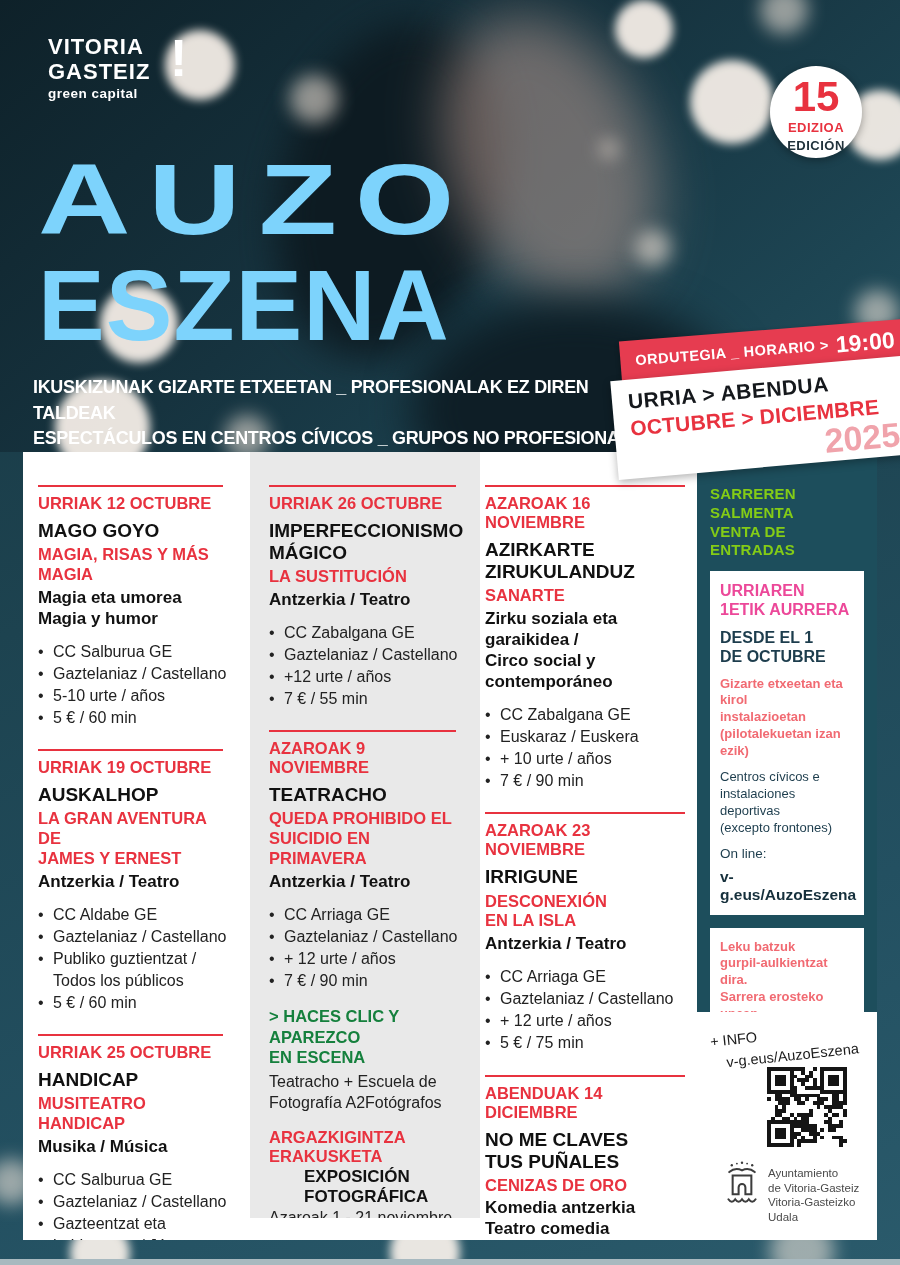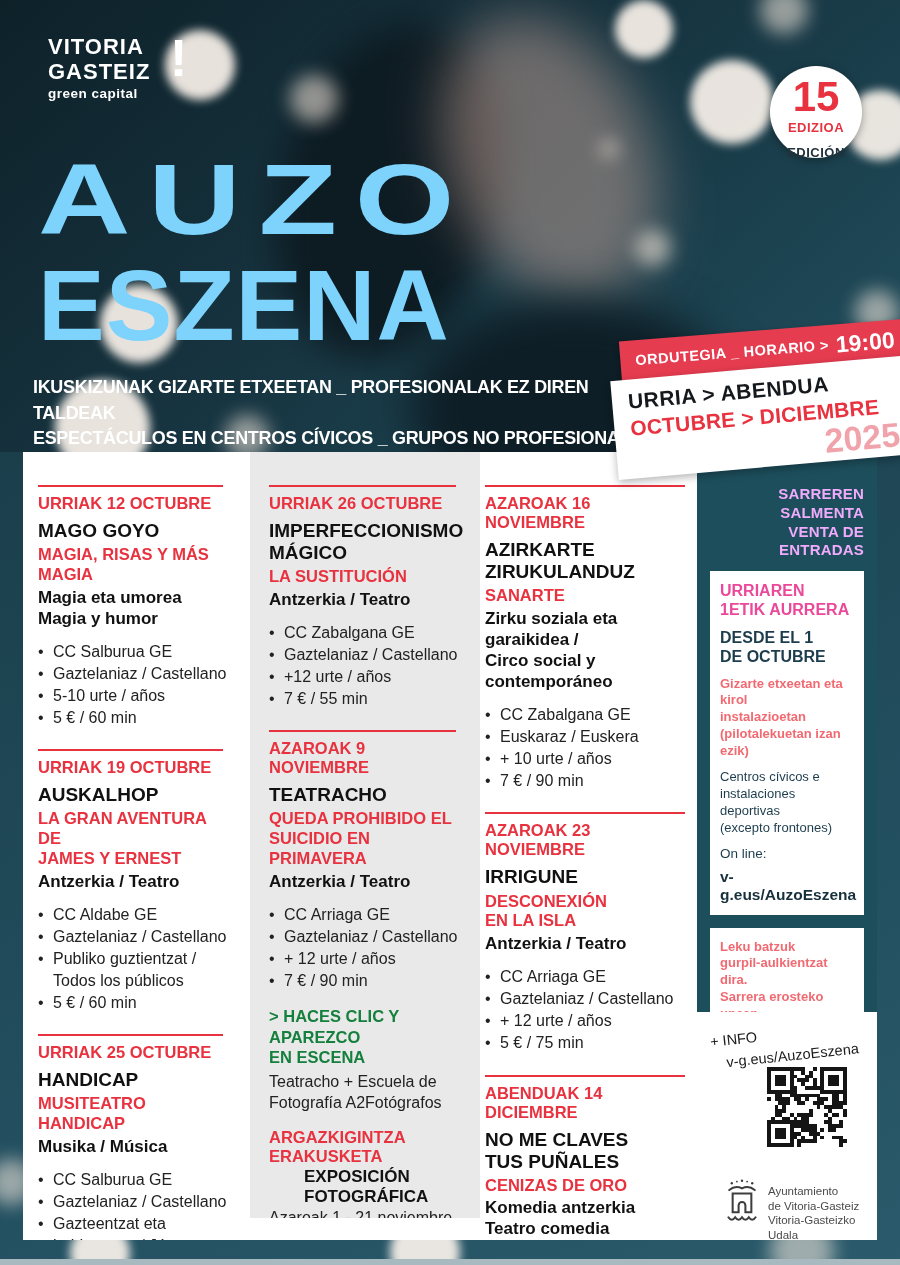--- a/index.html
+++ b/index.html
@@ -21,21 +21,21 @@
   .hero{position:absolute;left:0;top:0;width:900px;height:452px;z-index:3;}
   .vg-logo{position:absolute;left:48px;top:36px;color:#fff;line-height:1;}
   .vg-logo .l1,.vg-logo .l2{font-weight:bold;font-size:22px;letter-spacing:1px;}
   .vg-logo .l2{margin-top:3px;}
   .vg-logo .l3{font-weight:bold;font-size:13.5px;margin-top:4px;letter-spacing:.5px;}
   .vg-bang{position:absolute;left:122px;top:-4px;font-size:52px;font-weight:bold;}
   .badge{position:absolute;left:770px;top:66px;width:92px;height:92px;border-radius:50%;
     background:#fff;text-align:center;box-shadow:0 2px 8px rgba(0,0,0,.35);}
   .badge .num{font-size:42px;font-weight:bold;color:#e8323f;line-height:1;margin-top:10px;}
   .badge .b1{font-size:13px;font-weight:bold;color:#e8323f;letter-spacing:.5px;margin-top:2px;}
-  .badge .b2{font-size:13px;font-weight:bold;color:#22333c;letter-spacing:.5px;margin-top:10px;}
+  .badge .b2{font-size:13px;font-weight:bold;color:#22333c;letter-spacing:.5px;margin-top:3px;}
   .big-title{position:absolute;left:38px;top:150px;color:#7dd3fc;font-weight:bold;line-height:.98;}
   .big-title .t1{display:block;font-size:100px;letter-spacing:14px;transform:scaleX(1.28);transform-origin:left;}
   .big-title .t2{display:block;font-size:100px;letter-spacing:1px;margin-top:8px;}
   .subtitle{position:absolute;left:33px;top:374px;width:640px;color:#fff;font-weight:bold;
     font-size:18.5px;line-height:1.38;letter-spacing:-.3px;transform:scaleX(.97);transform-origin:left;}
   .ribbon-red{position:absolute;right:-10px;top:330px;width:290px;height:40px;background:#e63c50;
     transform:rotate(-4.5deg);display:flex;align-items:center;justify-content:center;gap:7px;
     color:#fff;box-shadow:0 2px 5px rgba(0,0,0,.3);}
   .ribbon-red .lab{font-size:14.5px;font-weight:bold;letter-spacing:.5px;}
   .ribbon-red .time{font-size:23px;font-weight:bold;}
@@ -63,21 +63,21 @@
   .promo-title{font-weight:bold;color:#15803d;font-size:16.5px;line-height:1.25;white-space:pre-line;margin-top:6px;}
   .promo-text{color:#222;font-size:16px;line-height:1.3;white-space:pre-line;margin-top:4px;}
   .expo{margin-top:14px;}
   .expo-eu{color:#e8323f;font-weight:bold;font-size:16.5px;}
   .expo-es{color:#111;font-weight:bold;font-size:17px;margin-top:1px;margin-left:35px;}
   .plain{color:#222;font-size:16px;margin-top:2px;}
 
   
   .sidebar{position:absolute;left:674px;top:0;width:180px;height:560px;background:#1d4e5c;
     padding:33px 13px 0 13px;}
-  .sb-title{color:#f0abfc;font-weight:bold;font-size:15px;line-height:1.25;white-space:pre-line;letter-spacing:.2px;text-align:right;}
+  .sb-title{color:#84cc16;font-weight:bold;font-size:15px;line-height:1.25;white-space:pre-line;letter-spacing:.2px;}
   .sb-box{background:#fff;margin-top:11px;padding:11px 10px;}
   .sb-eu{color:#ec4899;font-weight:bold;font-size:16px;line-height:1.18;white-space:pre-line;}
   .sb-es{color:#1d3d4d;font-weight:bold;font-size:16px;line-height:1.18;white-space:pre-line;margin-top:9px;}
   .sb-p-red{color:#f16a72;font-size:13px;line-height:1.3;white-space:pre-line;margin-top:9px;font-weight:bold;}
   .sb-p{color:#1d3d4d;font-size:13px;line-height:1.3;white-space:pre-line;margin-top:9px;}
   .sb-online{color:#1d3d4d;font-size:13.5px;margin-top:9px;}
   .sb-url{color:#16303c;font-weight:bold;font-size:15.5px;margin-top:7px;cursor:pointer;}
   .acc-row{margin-top:8px;overflow:hidden;}
   .acc-icon{float:left;width:52px;height:52px;background:#e8505c;border-radius:4px;margin:2px 8px 4px 0;
     display:flex;align-items:center;justify-content:center;color:#fff;font-size:36px;
@@ -85,21 +85,21 @@
   .acc-text{color:#1d3d4d;font-size:12.5px;line-height:1.28;}
 
   
   .footerbox{position:absolute;left:674px;top:560px;width:180px;height:228px;background:#fff;}
   .info-rot{position:absolute;left:14px;top:12px;transform:rotate(-6deg);color:#1b1b1b;
     font-size:14.5px;line-height:1.5;}
   .info-rot .i2{margin-left:14px;cursor:pointer;}
   .qr{position:absolute;left:70px;top:55px;width:80px;height:80px;background:#fff;
     display:grid;grid-template-columns:repeat(21,1fr);grid-template-rows:repeat(21,1fr);}
   .qr div.q{background:#151515;}
-  .council{position:absolute;left:28px;top:164px;display:flex;gap:9px;align-items:flex-start;}
+  .council{position:absolute;left:28px;top:146px;display:flex;gap:9px;align-items:flex-start;}
   .council-text{color:#4a4a4a;font-size:11.5px;line-height:1.28;white-space:pre-line;margin-top:8px;}
 </style>
 </head>
 <body>
 
 <div class="poster">
 
   <div class="bg">
     <div class="dot" style="left:70px;bottom:-18px;width:60px;height:60px;"></div>
     <div class="dot soft" style="left:-12px;bottom:60px;width:46px;height:46px;"></div>

